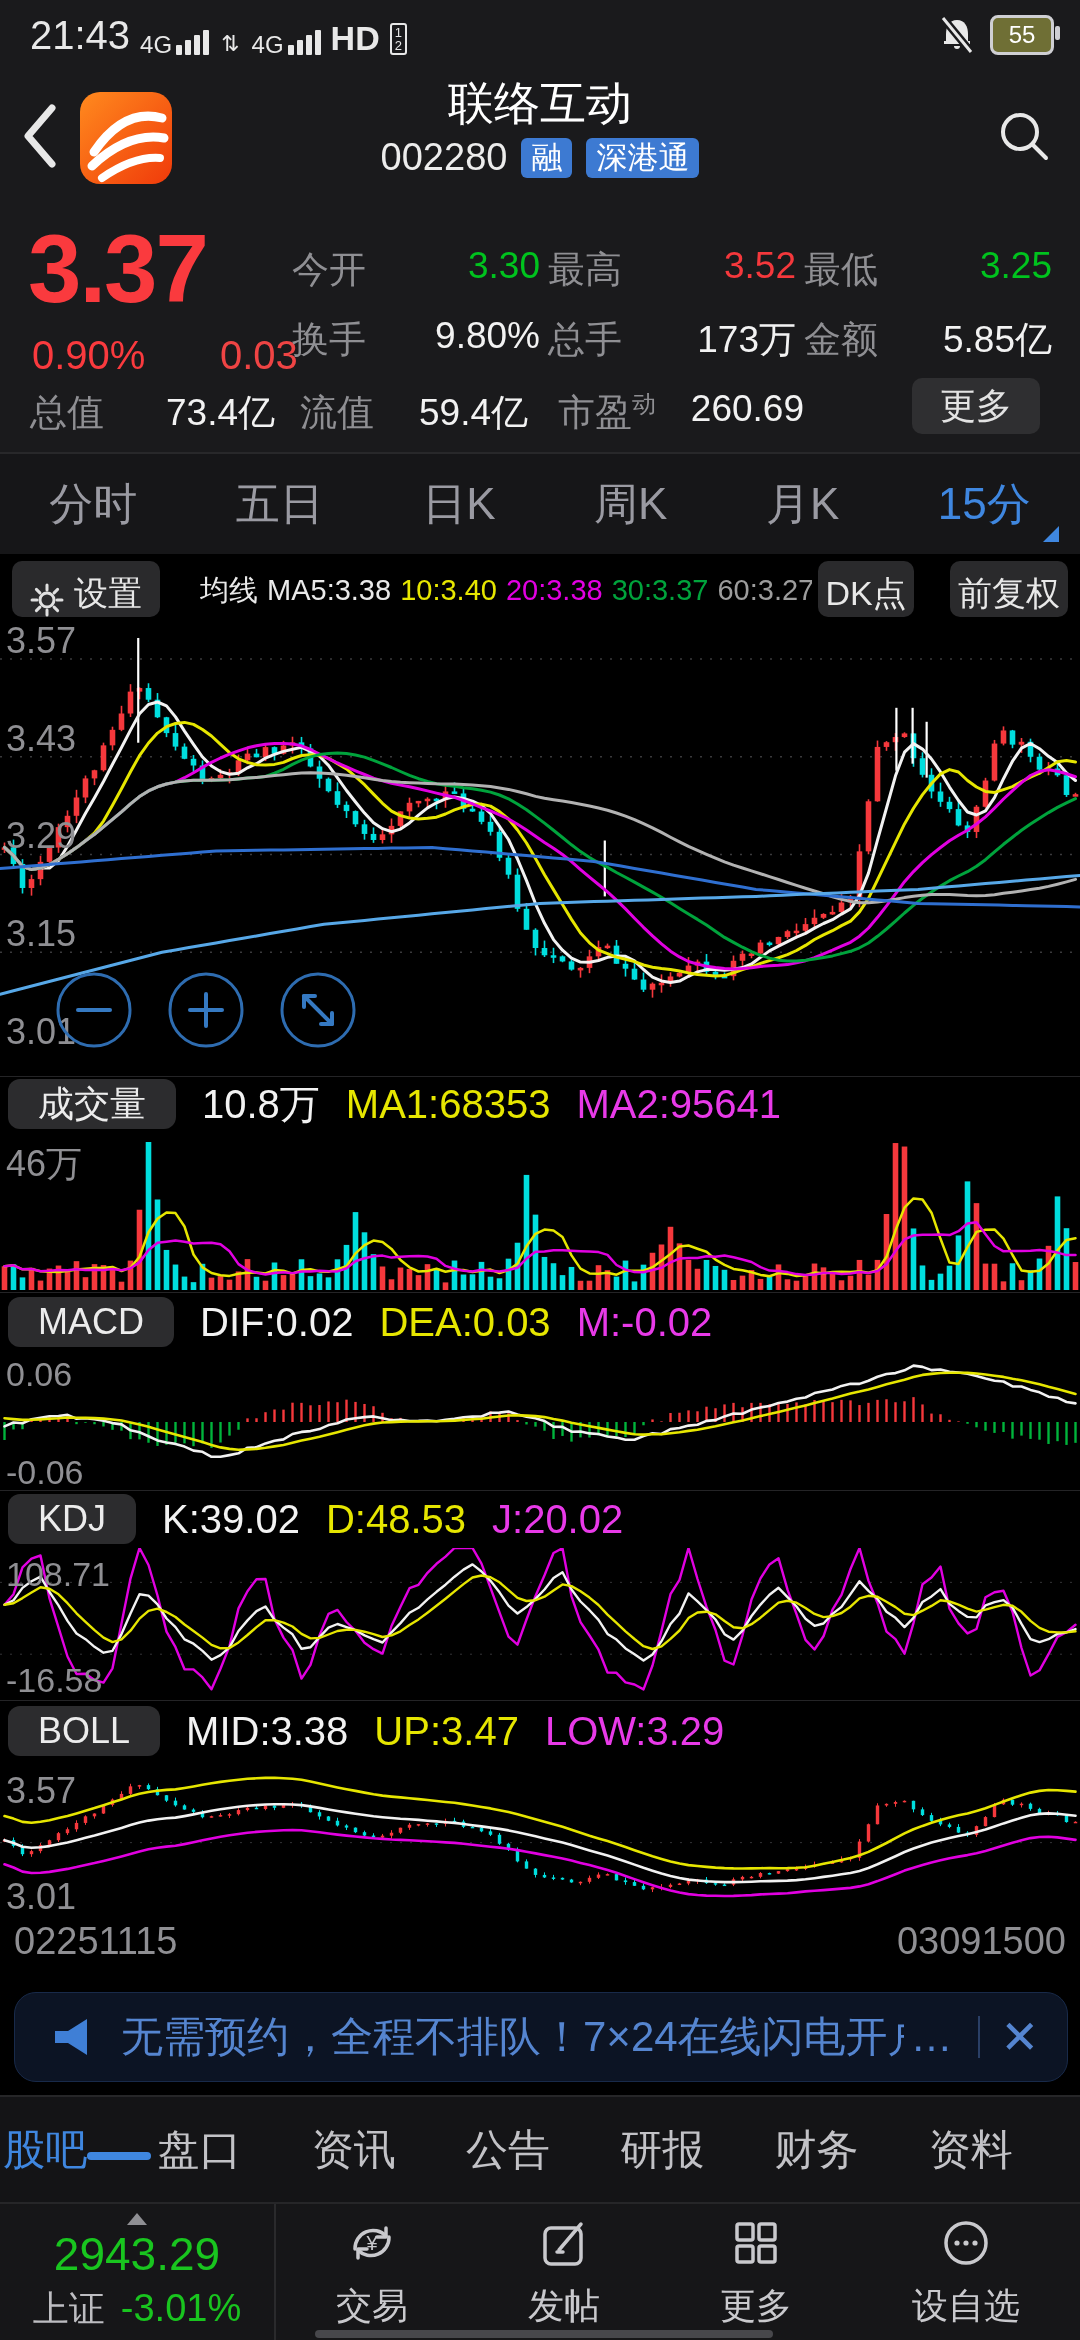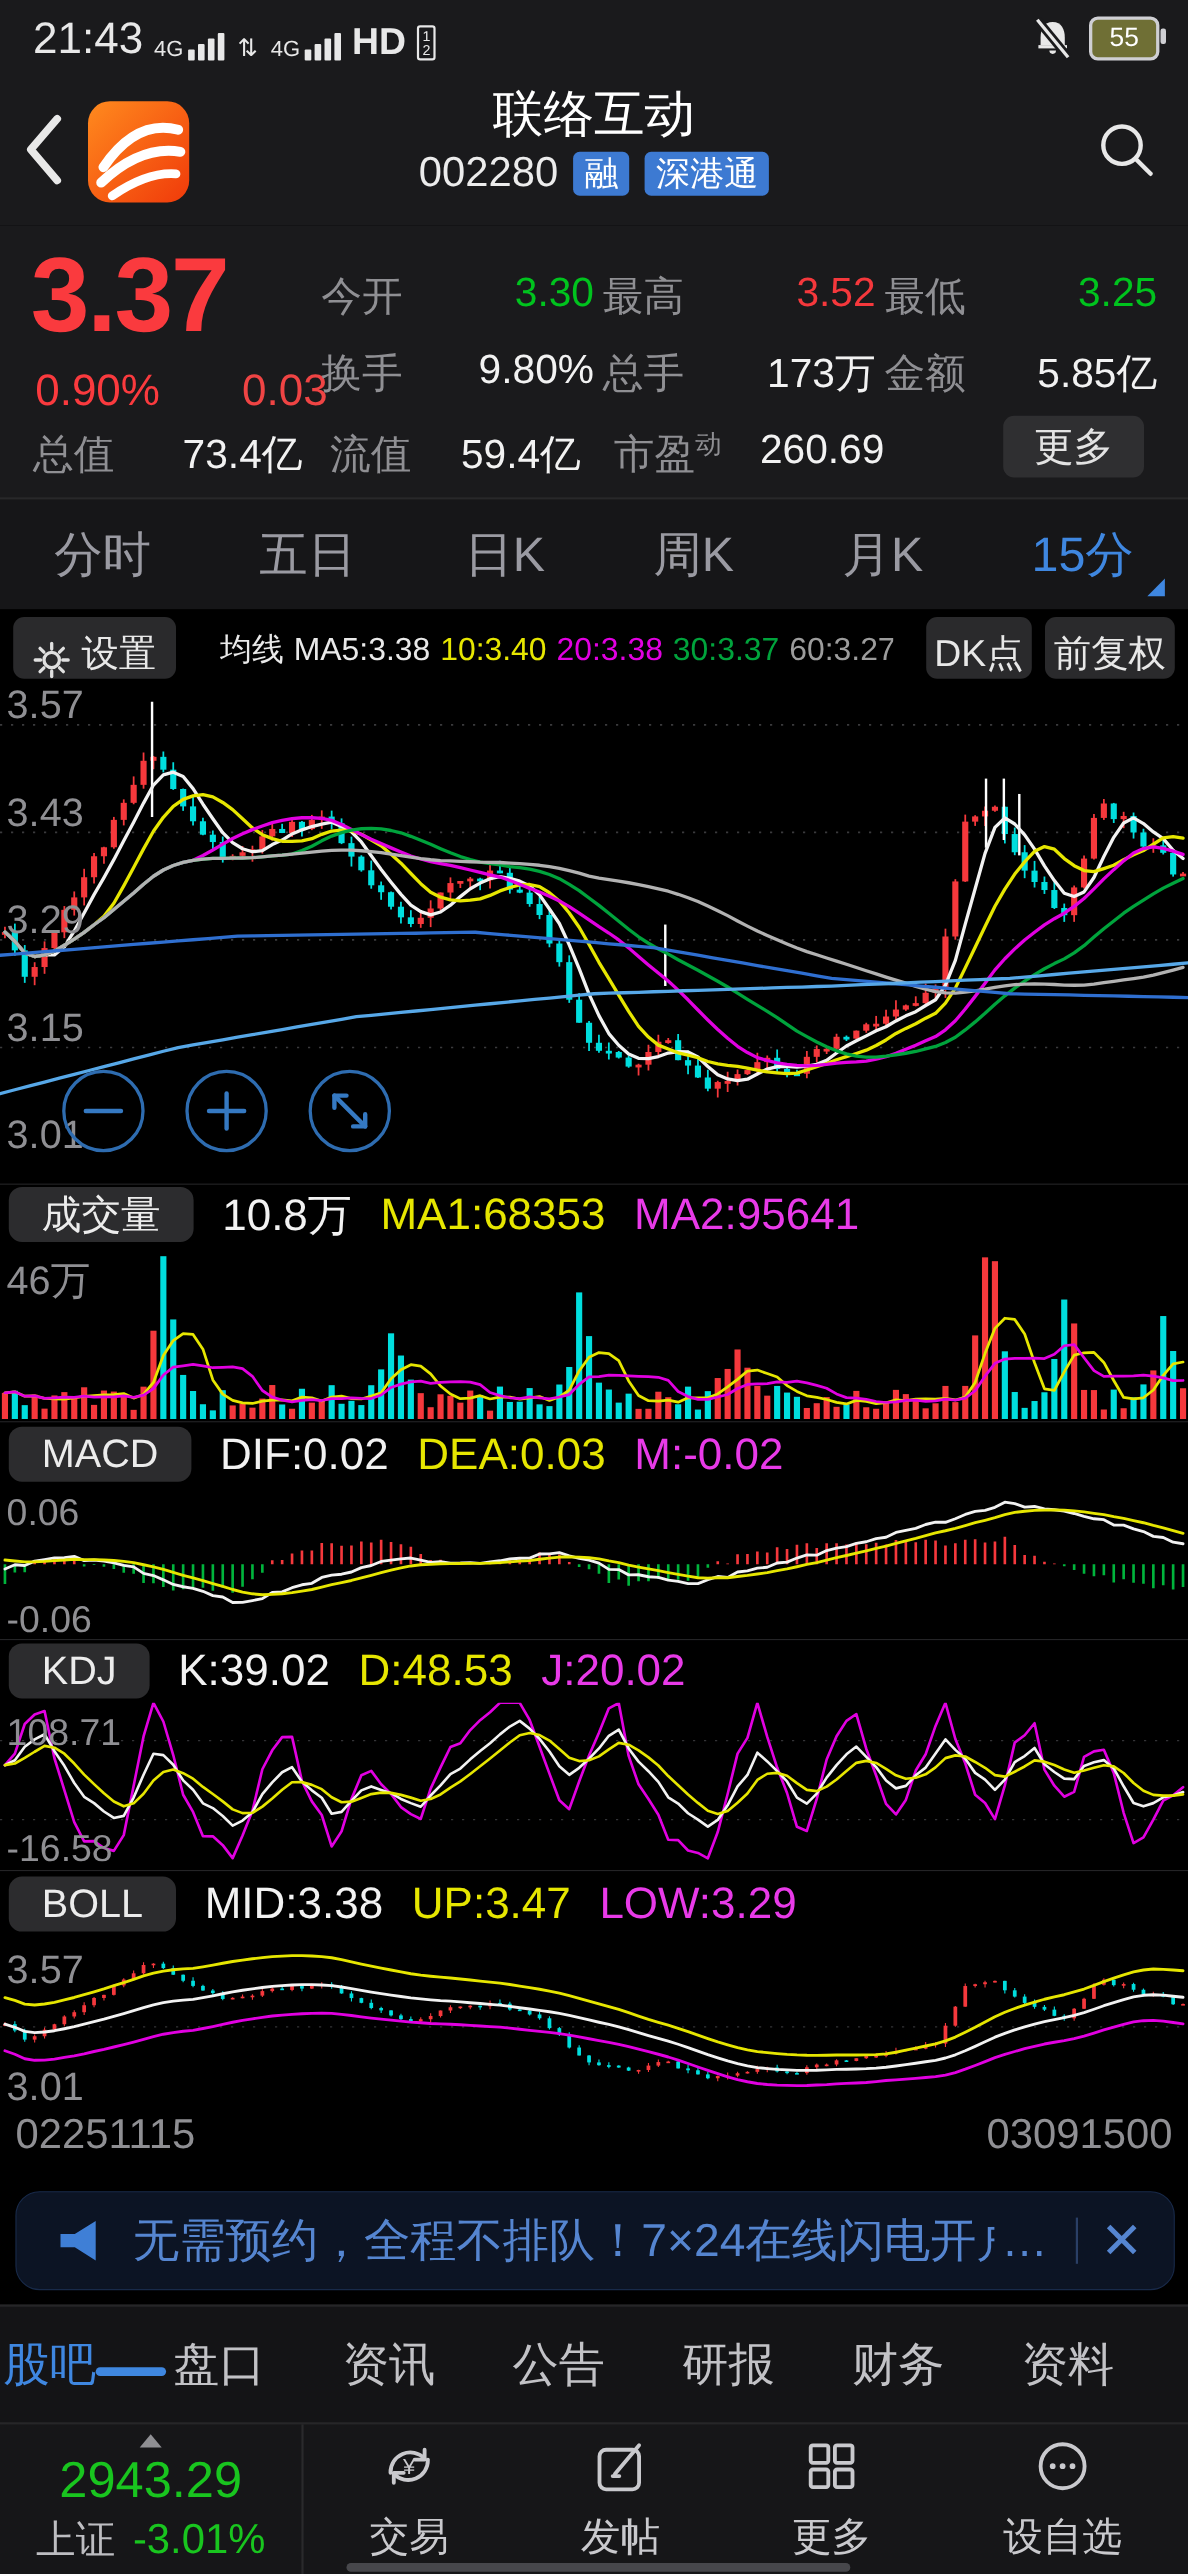--- a/index.html
+++ b/index.html
@@ -4,21 +4,21 @@
 <style>
   html,body{margin:0;padding:0;background:#000;}
   #app{position:relative;width:1080px;height:2340px;background:#000;overflow:hidden;
        font-family:"Liberation Sans","DejaVu Sans",sans-serif;-webkit-font-smoothing:antialiased;}
   
   .status-bar{position:absolute;top:0;left:0;width:1080px;height:70px;background:#1a1a1c;
     display:flex;align-items:center;justify-content:space-between;color:#e8e8e8;}
   .sb-left{display:flex;align-items:flex-end;gap:10px;margin-left:30px;}
   .sb-time{font-size:40px;line-height:40px;}
   .sig{display:flex;align-items:flex-end;gap:2px;}
-  .sig .g4{font-size:20px;line-height:20px;margin-right:2px;}
+  .sig .g4{font-size:24px;line-height:20px;margin-right:2px;}
   .bars{display:flex;align-items:flex-end;gap:3px;}
   .bars i{display:block;width:6px;background:#e8e8e8;border-radius:1px;}
   .updown{font-size:22px;line-height:22px;margin:0 2px;}
   .hd{font-size:34px;font-weight:bold;line-height:34px;}
   .simbox{display:flex;flex-direction:column;border:2px solid #e8e8e8;border-radius:3px;
     font-size:13px;line-height:13px;padding:1px 3px;align-items:center;}
   .sb-right{display:flex;align-items:center;gap:14px;margin-right:26px;}
   .battery{position:relative;width:58px;height:34px;border:3px solid #cfcfd3;border-radius:8px;
     background:#6f6f35;display:flex;align-items:center;justify-content:center;}
   .battery:after{content:"";position:absolute;right:-9px;top:8px;width:5px;height:14px;background:#cfcfd3;border-radius:2px;}
@@ -56,21 +56,21 @@
     border-top:2px solid #28282a;display:flex;align-items:center;justify-content:space-around;}
   .ptab{position:relative;font-size:44px;color:#9a9aa2;padding:0 8px;}
   .ptab.active{color:#3f87e0;}
   .ptab .corner{position:absolute;right:-20px;bottom:-8px;width:0;height:0;
     border-left:16px solid transparent;border-bottom:16px solid #3f87e0;}
   
   .toolbar{position:absolute;top:554px;left:0;width:1080px;height:70px;background:#000;}
   .tool-btn{position:absolute;top:7px;height:56px;background:#2a2a2c;border-radius:10px;color:#e8e8e8;
     display:flex;align-items:flex-end;justify-content:center;font-size:34px;}
   .btn-settings{left:12px;padding:0 18px;gap:10px;}
-  .btn-dk{left:818px;width:96px;margin-left:24px;}
+  .btn-dk{left:818px;width:96px;}
   .btn-fq{left:950px;width:118px;}
   .ma-strip{position:absolute;left:200px;top:17px;width:612px;white-space:nowrap;overflow:hidden;font-size:29px;color:#e9e9e9;}
   .ma-strip span{margin-right:9px;}
   
   .chart-svg{position:absolute;left:0;background:#000;display:block;}
   .zoom-controls{position:absolute;left:52px;top:968px;width:320px;height:84px;}
   .panel-header{position:absolute;left:0;width:1080px;display:flex;align-items:center;background:#000;border-top:1px solid #242426;}
   .ph-btn{margin-left:8px;height:50px;background:#2c2c2e;border-radius:12px;color:#ececec;
     display:flex;align-items:center;justify-content:center;font-size:36px;padding:0 30px;}
   .ph-val{font-size:40px;margin-left:26px;}

